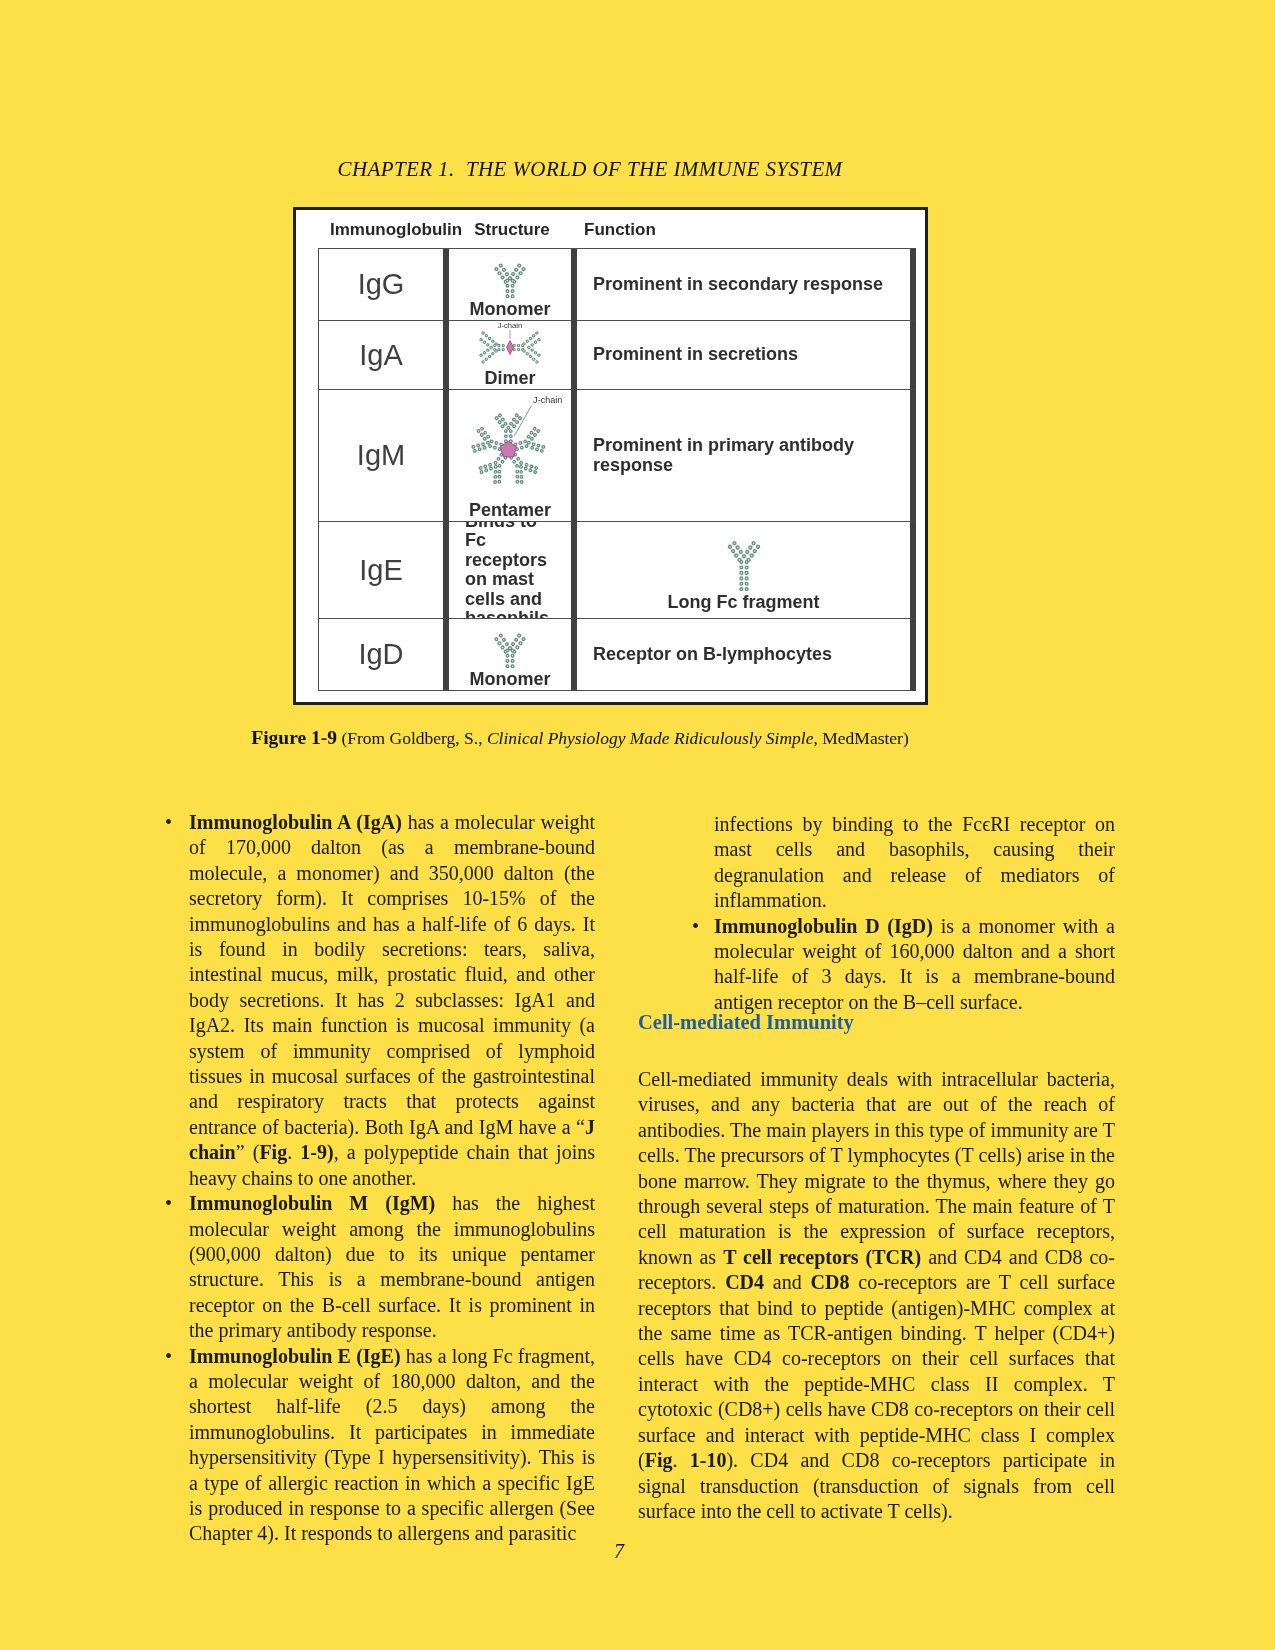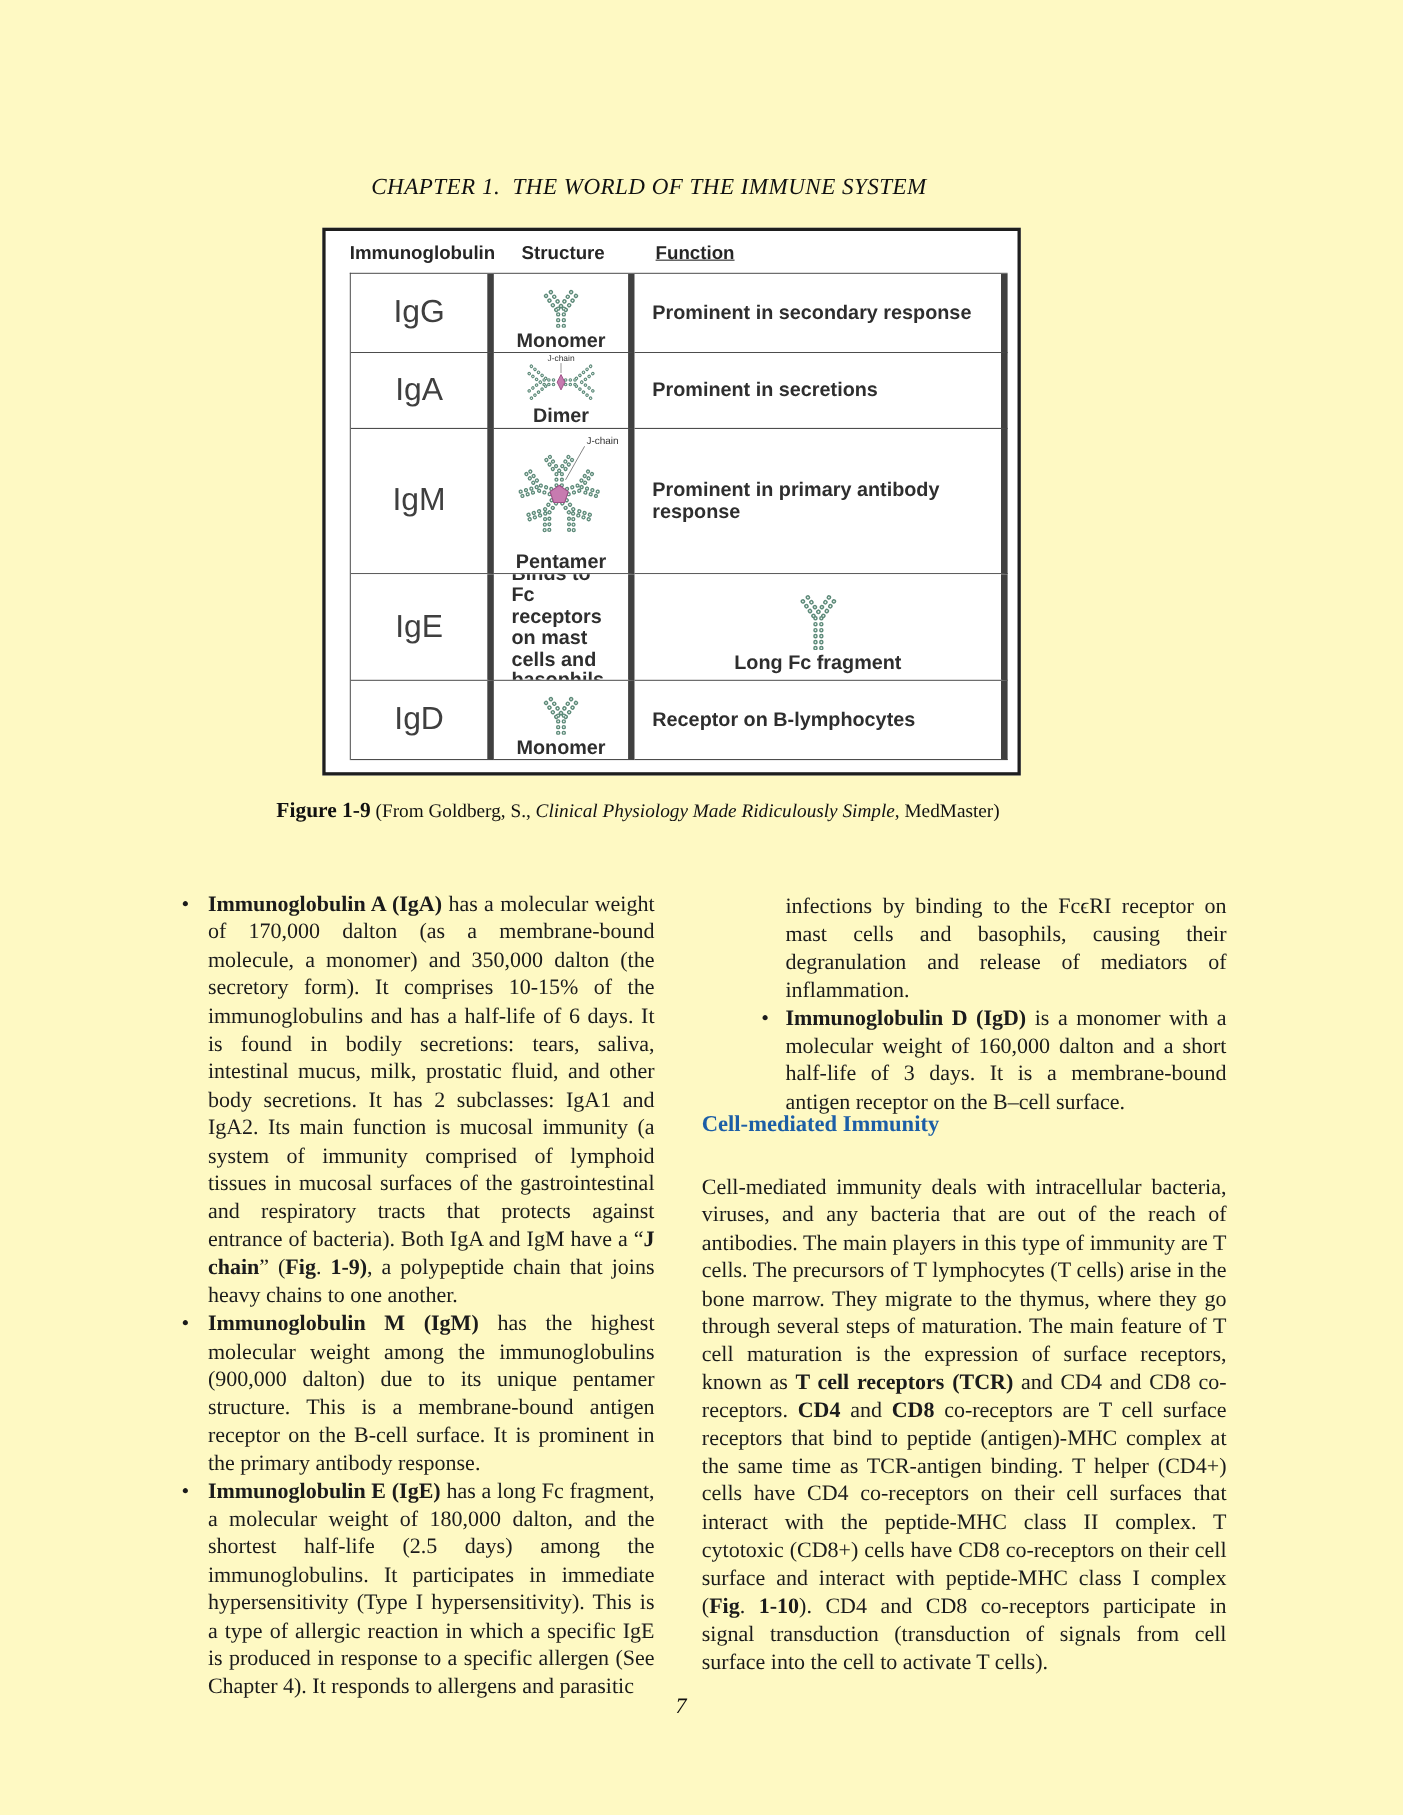--- a/index.html
+++ b/index.html
@@ -1,32 +1,32 @@
 <!DOCTYPE html>
 <html style="--heading-blue: #1c5ea6; --chain-teal: #5d8a79; --jchain-pink: #c77bb0;"><head>
 <meta charset="utf-8">
 <style>
   html,body{margin:0;padding:0;background:#ffffff;}
-  .page{position:relative;width:1275px;height:1650px;background:#fef9c3;overflow:hidden;
+  .page{position:relative;width:1275px;height:1650px;background:#fde047;overflow:hidden;
         font-family:"Liberation Serif",serif;color:#1b1b1b;}
   .b{font-weight:bold;}
   .i{font-style:italic;margin-top:20px;}
 
   
   .chapter-header{position:absolute;top:157px;left:0;width:1180px;text-align:center;
     font-style:italic;font-size:21px;letter-spacing:.4px;color:#111;}
 
   
   .figure-frame{position:absolute;left:293px;top:207px;width:629px;height:492px;
     border:3px solid #1e1e1e;background:#fff;}
   .col-head{position:absolute;top:10px;font-family:"Liberation Sans",sans-serif;
     font-weight:bold;font-size:17px;color:#262626;}
-  .col-head.c1{left:22px;width:130px;text-align:center;}
+  .col-head.c1{left:34px;width:130px;text-align:center;}
   .col-head.c2{left:152px;width:128px;text-align:center;}
-  .col-head.c3{left:300px;text-decoration:underline;}
+  .col-head.c3{left:288px;}
 
   .ig-grid{position:absolute;left:22px;top:38px;display:grid;
     grid-template-columns:130px 128px 339px;
     grid-template-rows:72px 69px 132px 97px 72px;
     border-top:1px solid #4d4d4d;border-left:1px solid #4d4d4d;}
   .cell{border-right:6px solid #404040;border-bottom:1px solid #4d4d4d;
     box-sizing:border-box;display:flex;align-items:center;justify-content:center;
     flex-direction:column;overflow:hidden;background:#fff;}
   .cell.fn{align-items:flex-start;justify-content:center;padding:0 10px 0 16px;}
   .ig-name{font-family:"Liberation Sans",sans-serif;font-size:29px;color:#3f3f3f;}

